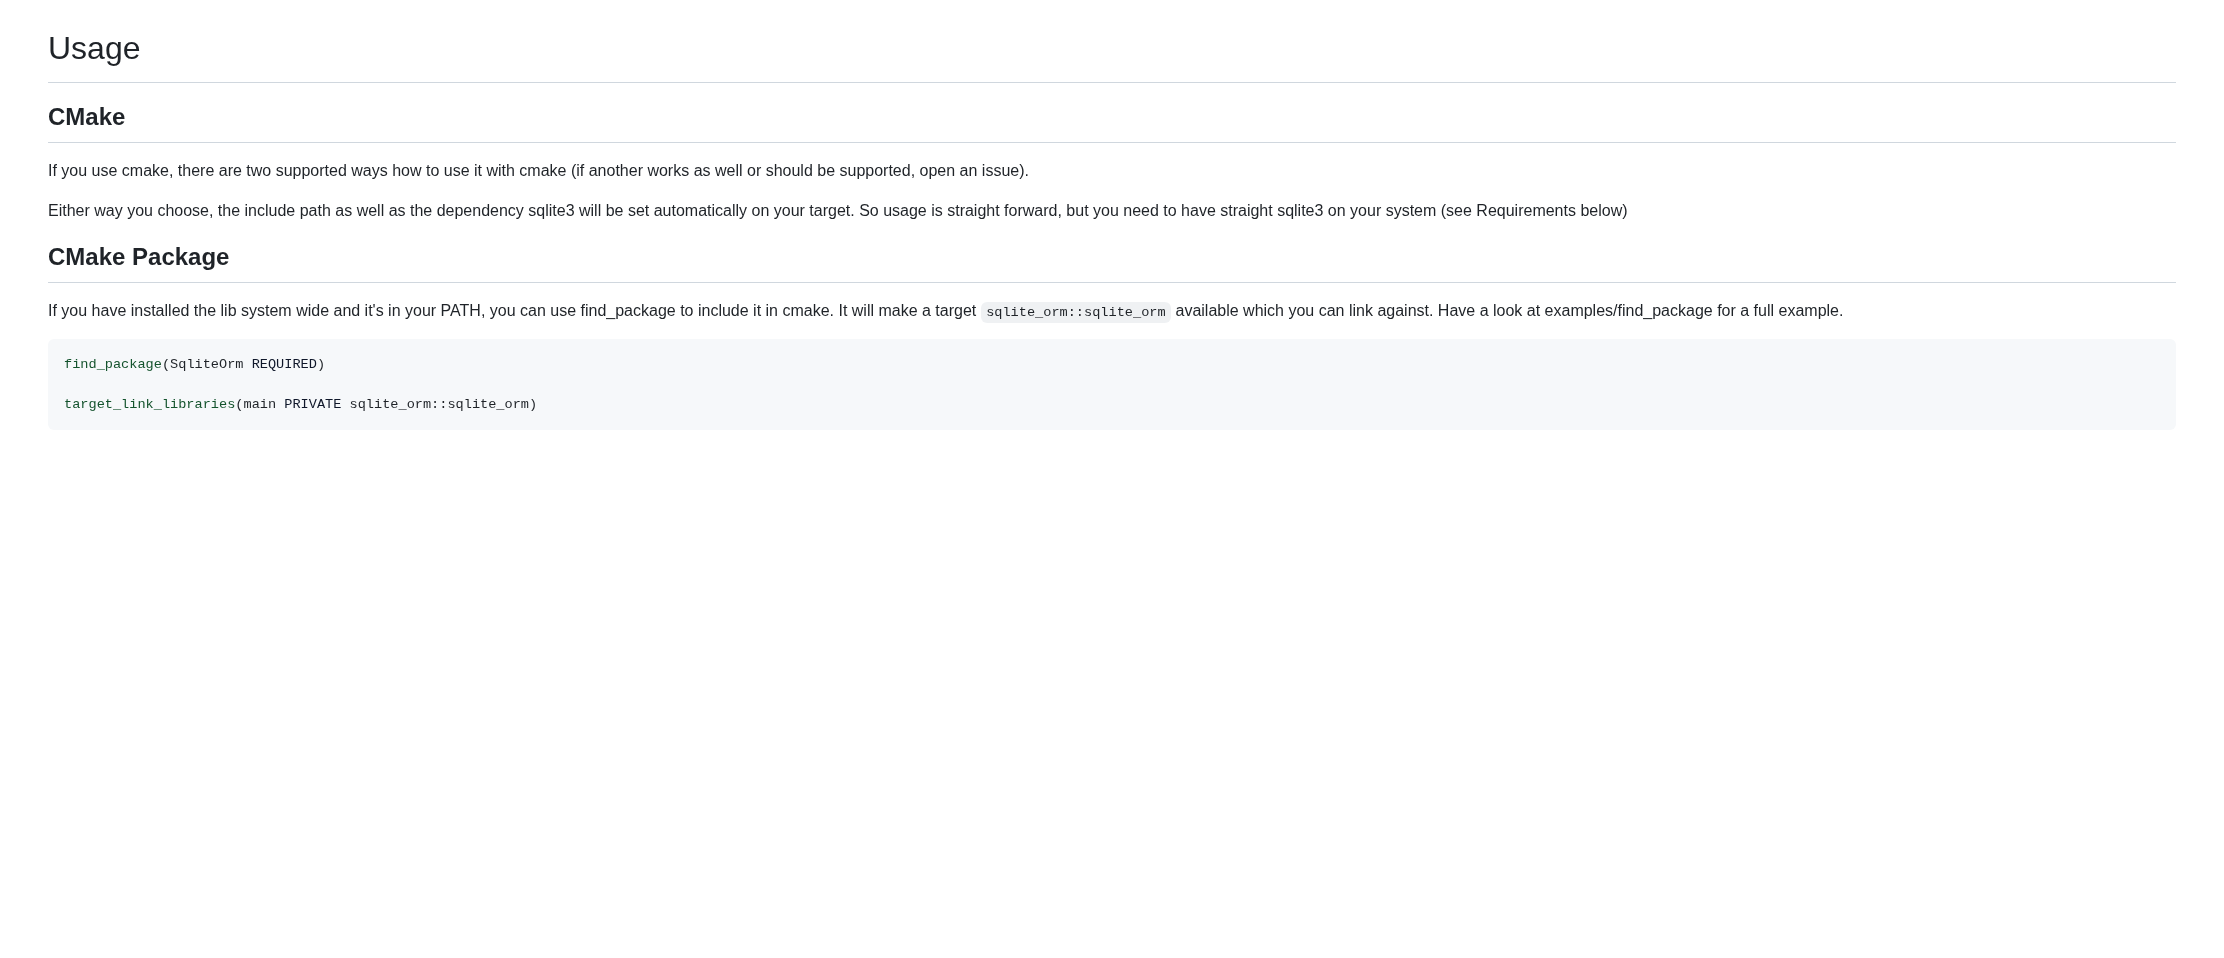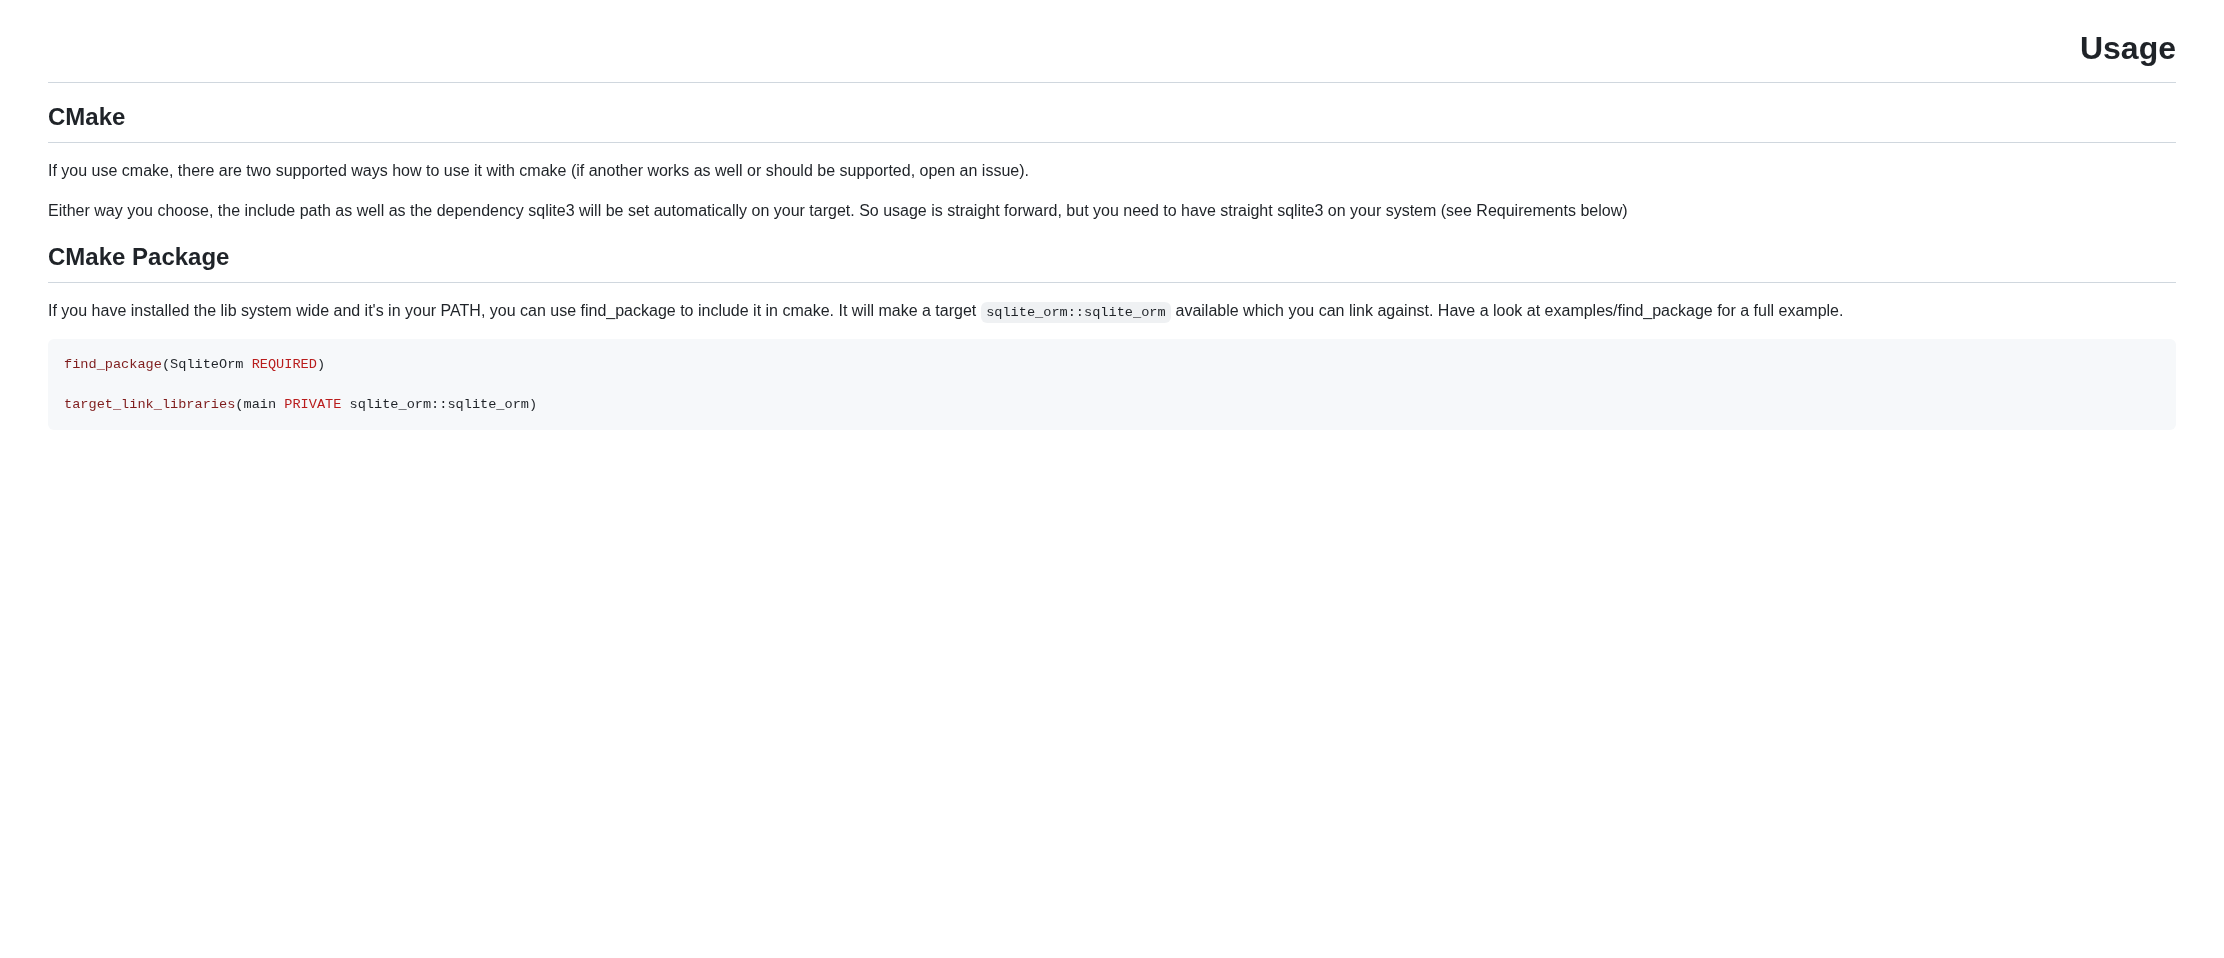--- a/index.html
+++ b/index.html
@@ -6,25 +6,24 @@
     font-family: -apple-system, BlinkMacSystemFont, "Segoe UI", Helvetica, Arial, sans-serif;
     color: #1f2328;
     background: #ffffff;
     margin: 0;
     padding: 24px 48px;
     font-size: 16px;
     line-height: 1.5;
   }
   h1 {
     font-size: 2em;
-    font-weight: 700;
+    font-weight: 400;
     margin: 0 0 16px 0;
     padding-bottom: 0.3em;
     border-bottom: 1px solid #d0d7de;
-    text-align: right;
   }
   h2 {
     font-size: 1.5em;
     font-weight: 600;
     margin: 12px 0 16px 0;
     padding-bottom: 0.3em;
     border-bottom: 1px solid #d0d7de;
   }
   p {
     margin: 0 0 16px 0;
@@ -40,22 +39,22 @@
   pre {
     background-color: #f6f8fa;
     border-radius: 6px;
     padding: 16px;
     overflow: auto;
     font-family: ui-monospace, SFMono-Regular, "SF Mono", Consolas, "Liberation Mono", Menlo, monospace;
     font-size: 85%;
     line-height: 1.45;
     margin: 0 0 16px 0;
   }
-  .pl-c1 { color: #7f1d1d; } 
-  .pl-k  { color: #b91c1c; } 
+  .pl-c1 { color: #14532d; } 
+  .pl-k  { color: #0f172a; } 
 </style>
 </head>
 <body>
 
 <h1>Usage</h1>
 
 <h2>CMake</h2>
 
 <p>If you use cmake, there are two supported ways how to use it with cmake (if another works as well or should be supported, open an issue).</p>
 

